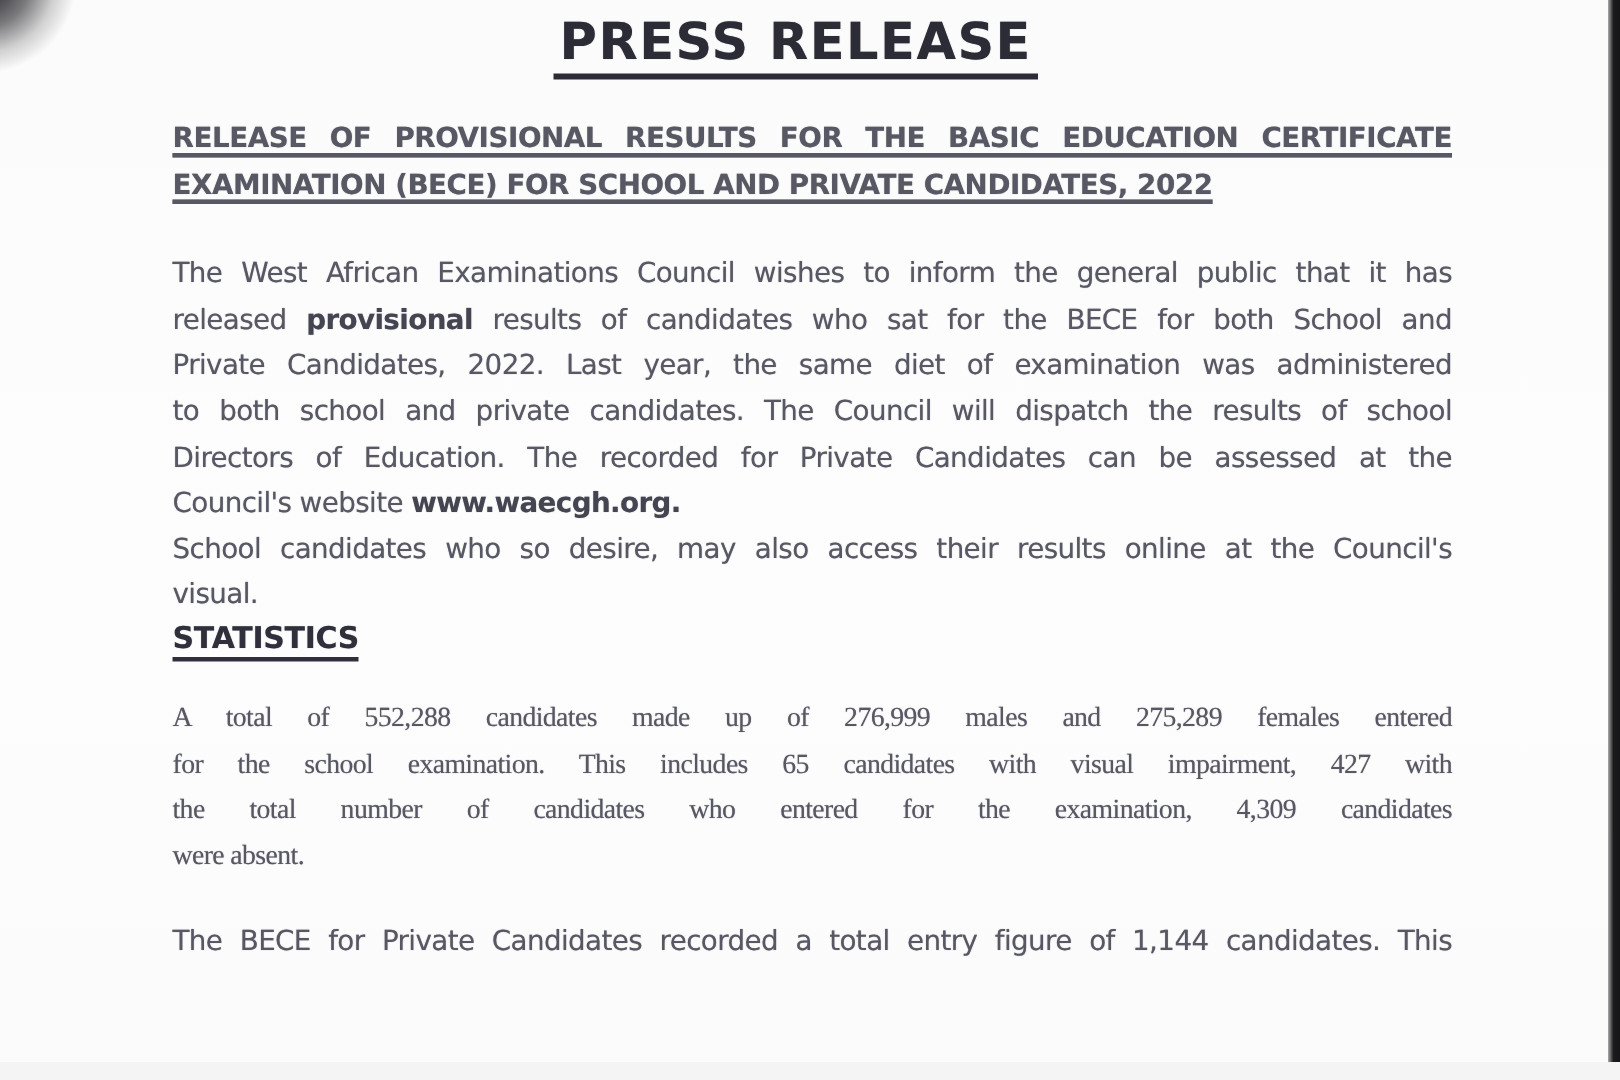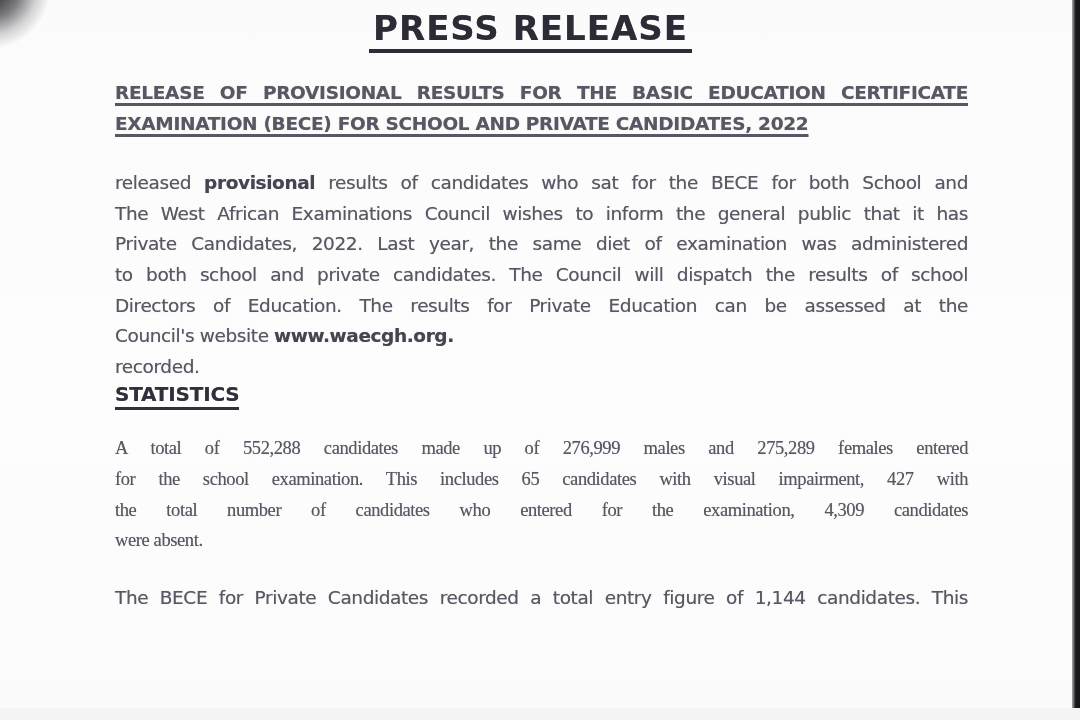--- a/index.html
+++ b/index.html
@@ -83,27 +83,28 @@
     <div class="title-row">
       <span class="title">PRESS RELEASE</span>
     </div>
 
     <div class="subtitle para">
         <div class="line"><span>RELEASE OF PROVISIONAL RESULTS FOR THE BASIC EDUCATION CERTIFICATE</span></div>
         <div class="line left"><span>EXAMINATION (BECE) FOR SCHOOL AND PRIVATE CANDIDATES, 2022</span></div>
       </div>
 
     <div class="para intro">
+        <div class="line"><span>The West African Examinations Council wishes to inform the general public that it has</span></div>
         <div class="line"><span>released </span><span class="b">provisional</span><span> results of candidates who sat for the BECE for both School and</span></div>
-        <div class="line"><span>The West African Examinations Council wishes to inform the general public that it has</span></div>
         <div class="line"><span>Private Candidates, 2022. Last year, the same diet of examination was administered</span></div>
         <div class="line"><span>to both school and private candidates. The Council will dispatch the results of school</span></div>
-        <div class="line"><span>Directors of Education. The results for Private Education can be assessed at the</span></div>
+        <div class="line"><span>Directors of Education. The recorded for Private Candidates can be assessed at the</span></div>
         <div class="line left"><span>Council's website </span><span class="b">www.waecgh.org.</span></div>
-        <div class="line left"><span>recorded.</span></div>
+        <div class="line"><span>School candidates who so desire, may also access their results online at the Council's</span></div>
+        <div class="line left"><span>visual.</span></div>
       </div>
 
     <div class="stats-heading-row">
       <span class="stats-heading">STATISTICS</span>
     </div>
 
     <div class="para statistics">
         <div class="line"><span>A total of 552,288 candidates made up of 276,999 males and 275,289 females entered</span></div>
         <div class="line"><span>for the school examination. This includes 65 candidates with visual impairment, 427 with</span></div>
         <div class="line"><span>the total number of candidates who entered for the examination, 4,309 candidates</span></div>

